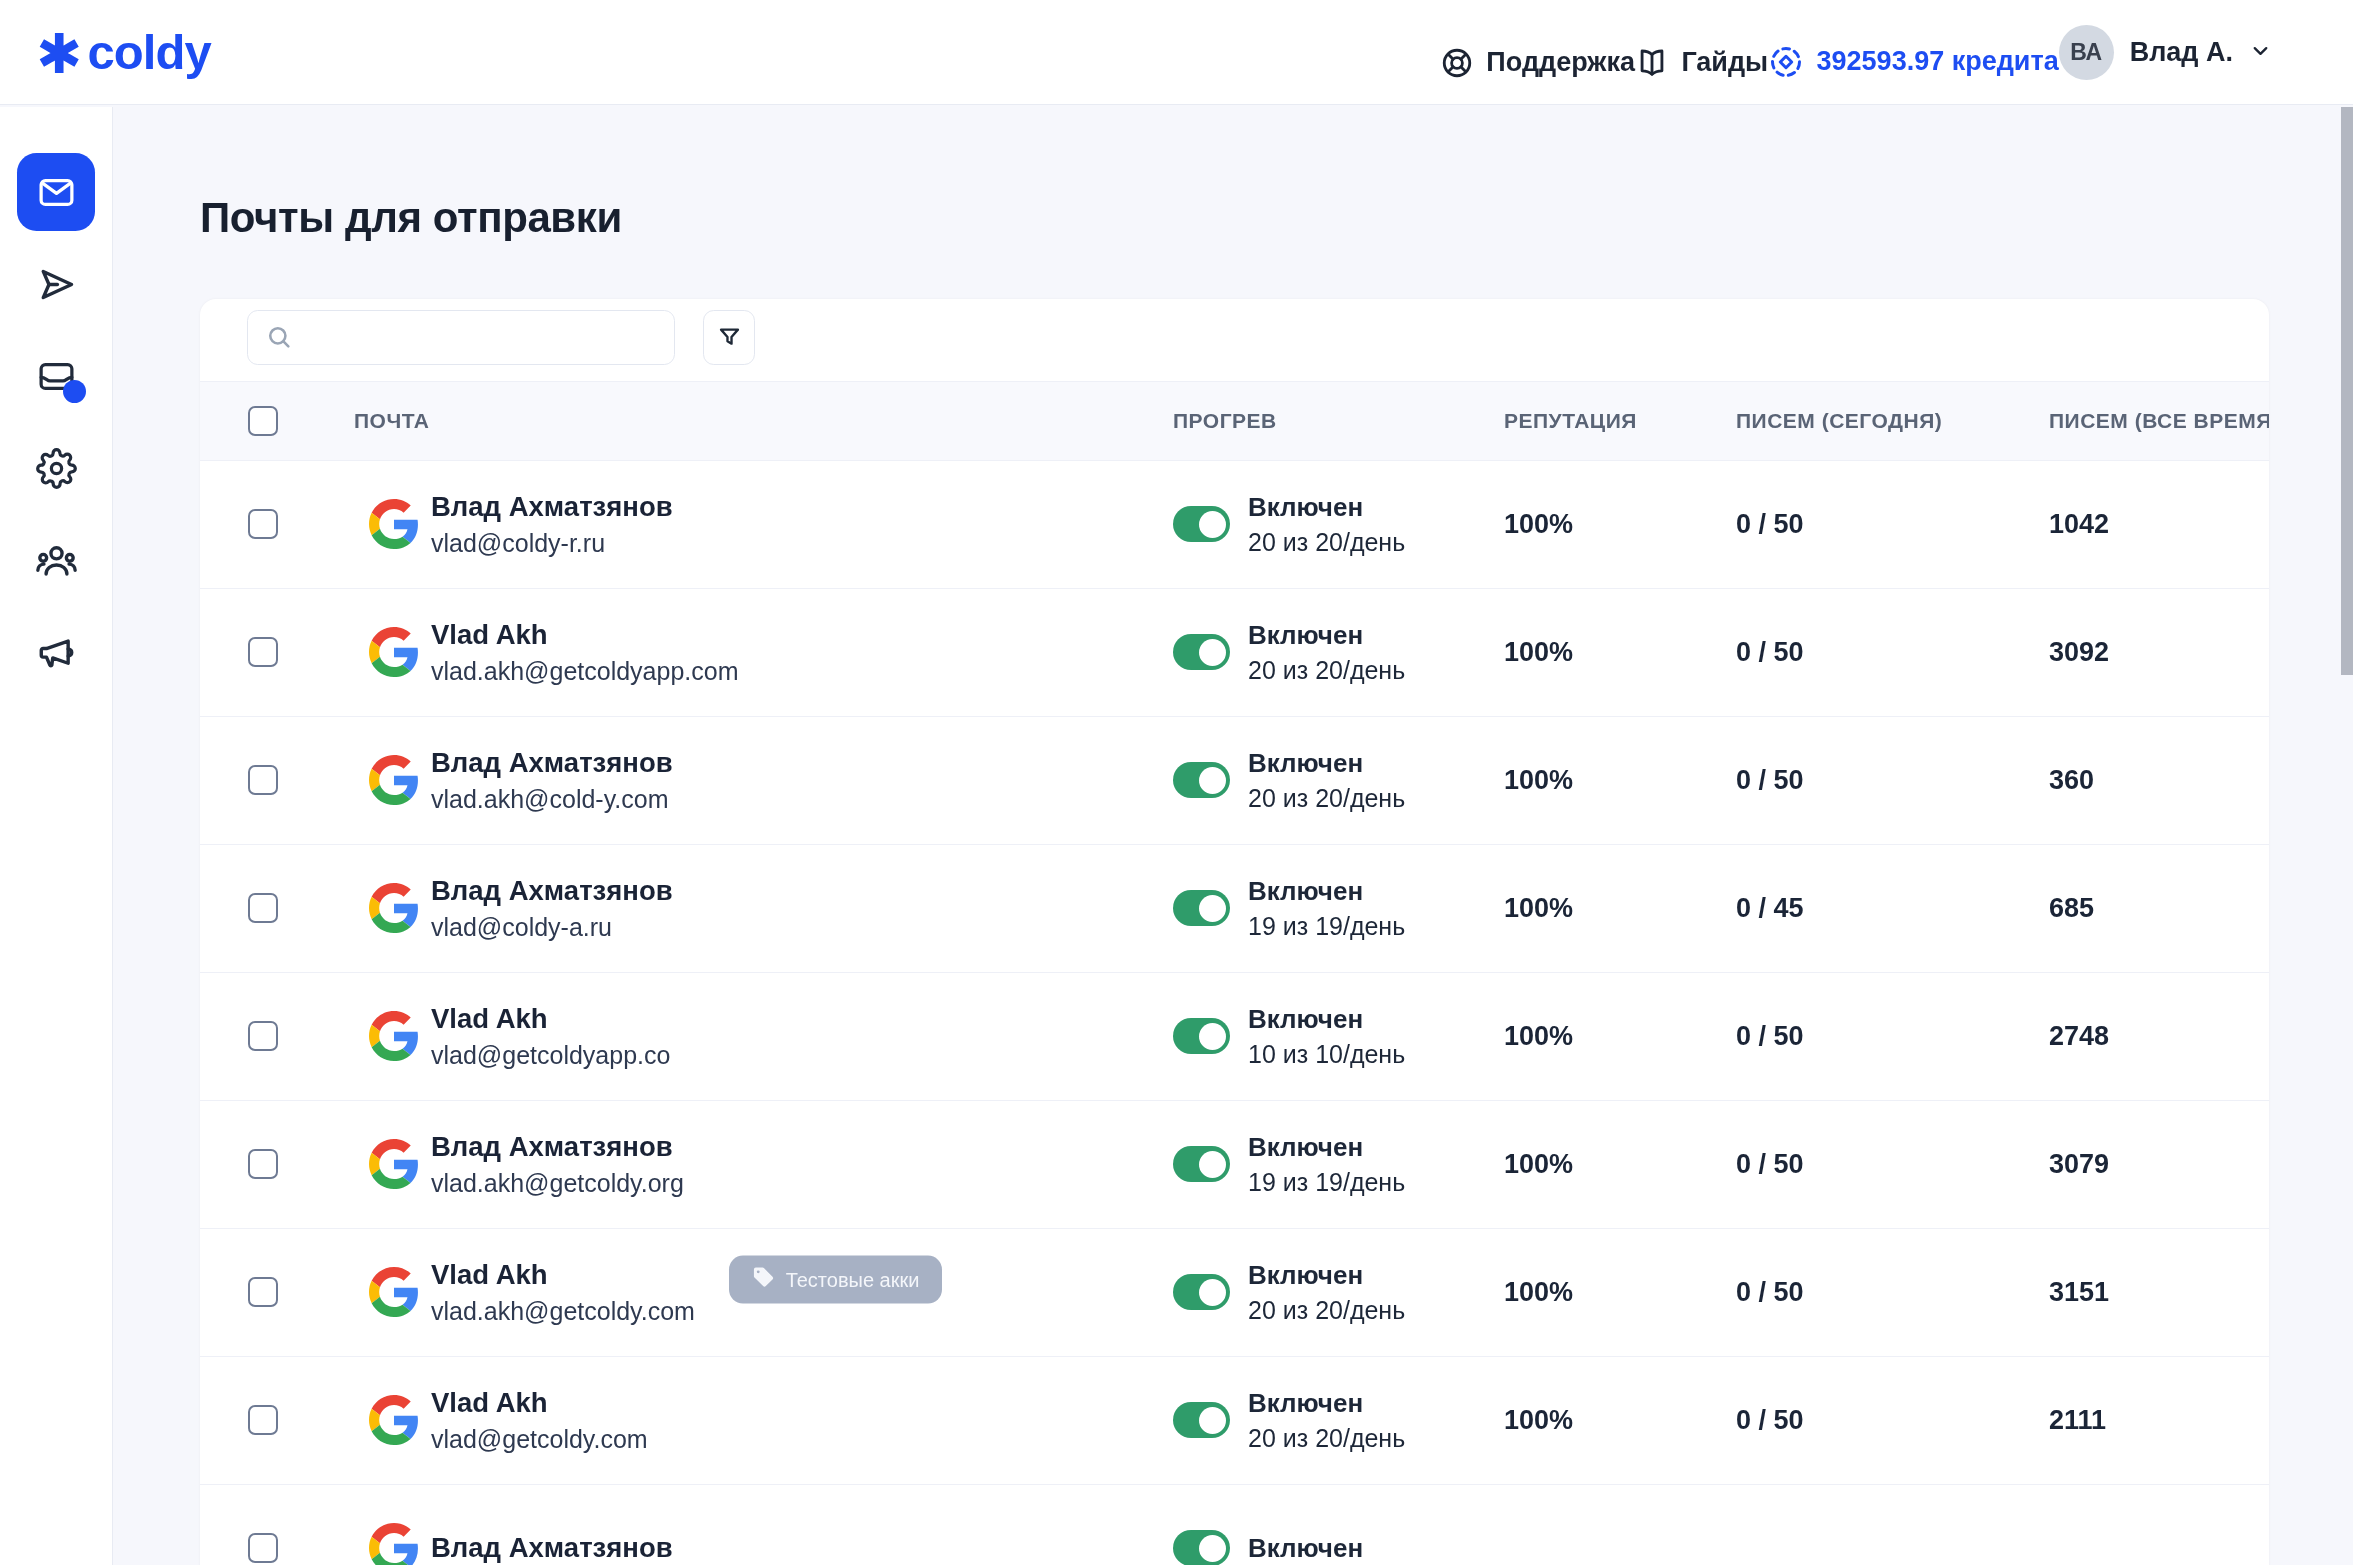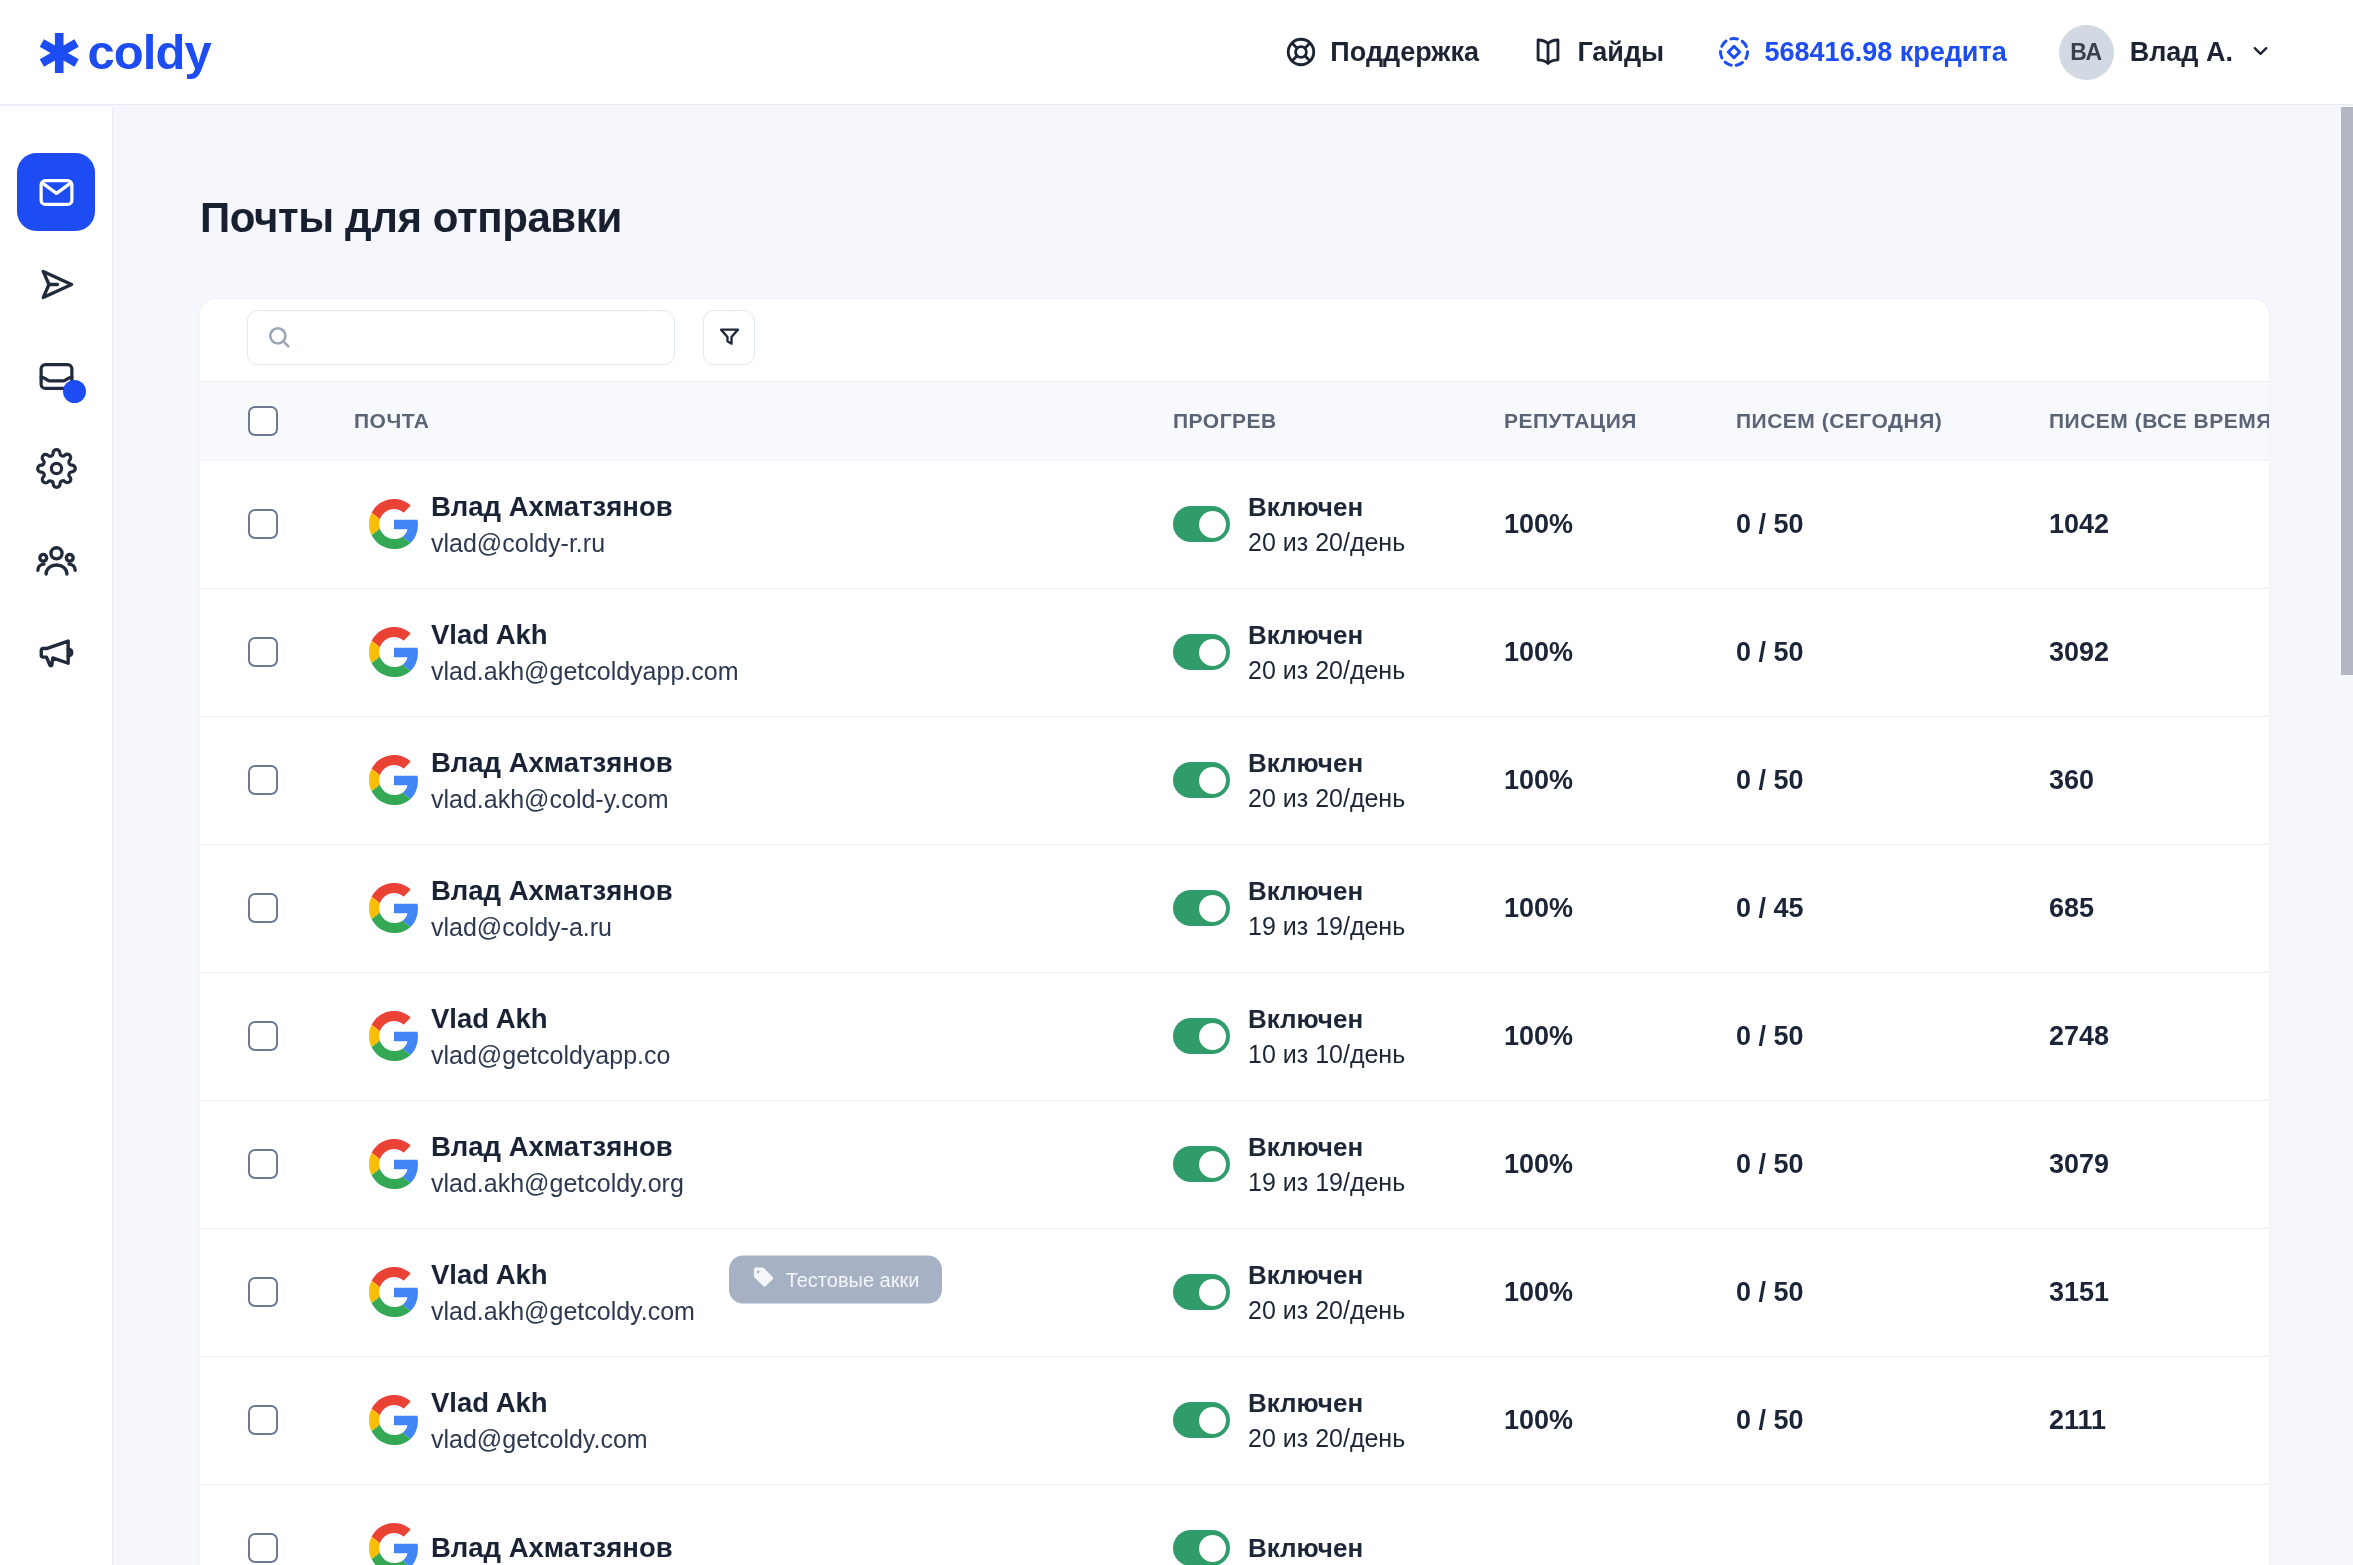--- a/index.html
+++ b/index.html
@@ -28,21 +28,21 @@
   
   .app-header{
     position:absolute;left:0;top:0;width:2354px;height:105px;
     background:#fff;border-bottom:1.8px solid var(--border);
     display:flex;align-items:center;justify-content:space-between;
     padding:0 82px 0 36px;z-index:5;
   }
   .logo{display:flex;align-items:center;gap:5.3px;cursor:pointer;}
   .logo .star{color:var(--accent);font-size:55px;line-height:1;font-weight:700;transform:translateY(1.8px);}
   .logo .word{color:var(--accent);font-size:49px;font-weight:800;letter-spacing:-0.9px;}
-  .hdr-right{display:flex;align-items:center;gap:52px;}
+  .hdr-right{display:flex;align-items:flex-end;}
   .hdr-item{display:flex;align-items:center;gap:12.4px;font-size:27px;font-weight:700;color:#1c2433;cursor:pointer;}
   .hdr-item svg{display:block;}
   .credits{color:var(--accent);}
   .userbox{display:flex;align-items:center;gap:16px;cursor:pointer;}
   .avatar{width:55px;height:55px;border-radius:50%;background:var(--avatar-bg);
     display:flex;align-items:center;justify-content:center;font-size:23px;font-weight:700;color:#39404e;}
   .uname{font-size:27px;font-weight:700;color:#1c2433;}
   
   .sidebar{
     position:absolute;left:0;top:107px;bottom:0;width:113px;background:#fff;
@@ -149,21 +149,21 @@
       </span>
       <span>Гайды</span>
     </div>
     <div class="hdr-item credits">
       <span>
         <svg width="36" height="36" viewBox="0 0 24 24" fill="none" stroke="#1d4df2" stroke-width="2" stroke-linejoin="round" stroke-linecap="round">
           <circle cx="12" cy="12" r="9" stroke-dasharray="4.5 3.5"></circle>
           <path d="M12 8.2 15.8 12 12 15.8 8.2 12z"></path>
         </svg>
       </span>
-      <span>568416.98 кредита</span>
+      <span>392593.97 кредита</span>
     </div>
     <div class="userbox">
       <span class="avatar">ВА</span>
       <span class="uname">Влад А.</span>
       <span>
         <svg width="23" height="23" viewBox="0 0 24 24" fill="none" stroke="#1c2433" stroke-width="2.4" stroke-linecap="round" stroke-linejoin="round">
           <polyline points="6,9.5 12,15.5 18,9.5"></polyline>
         </svg>
       </span>
     </div>

